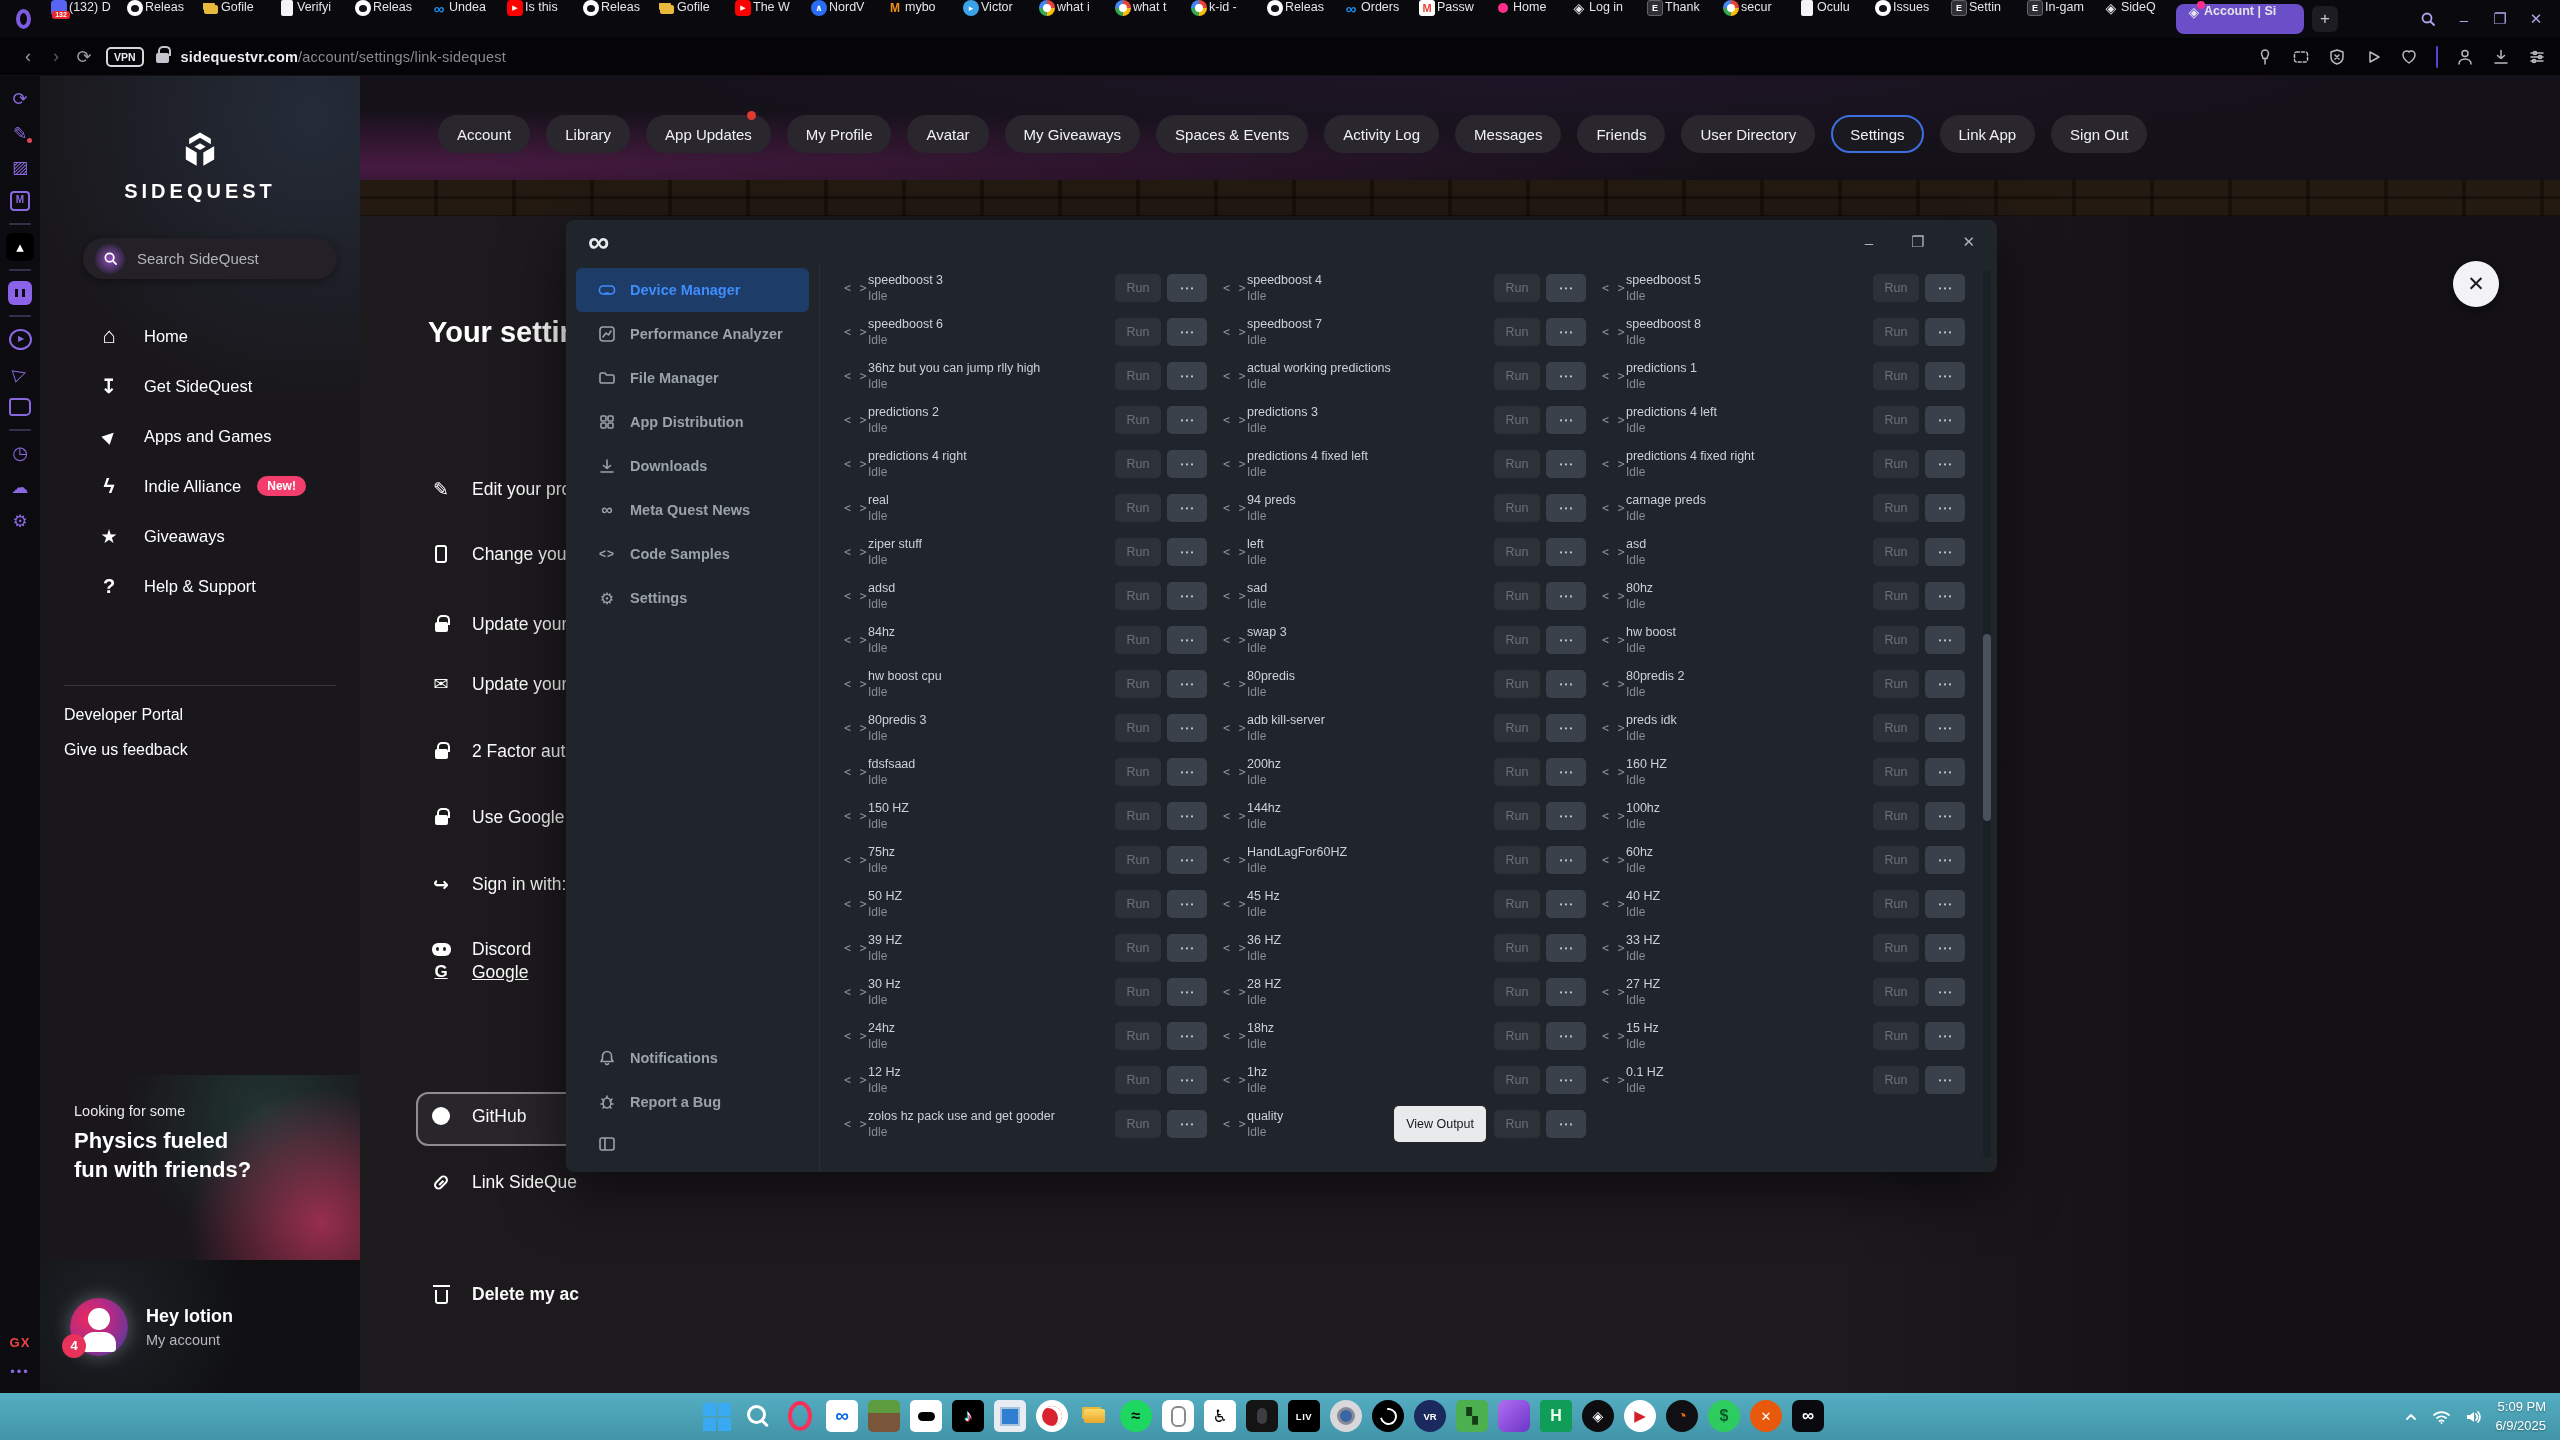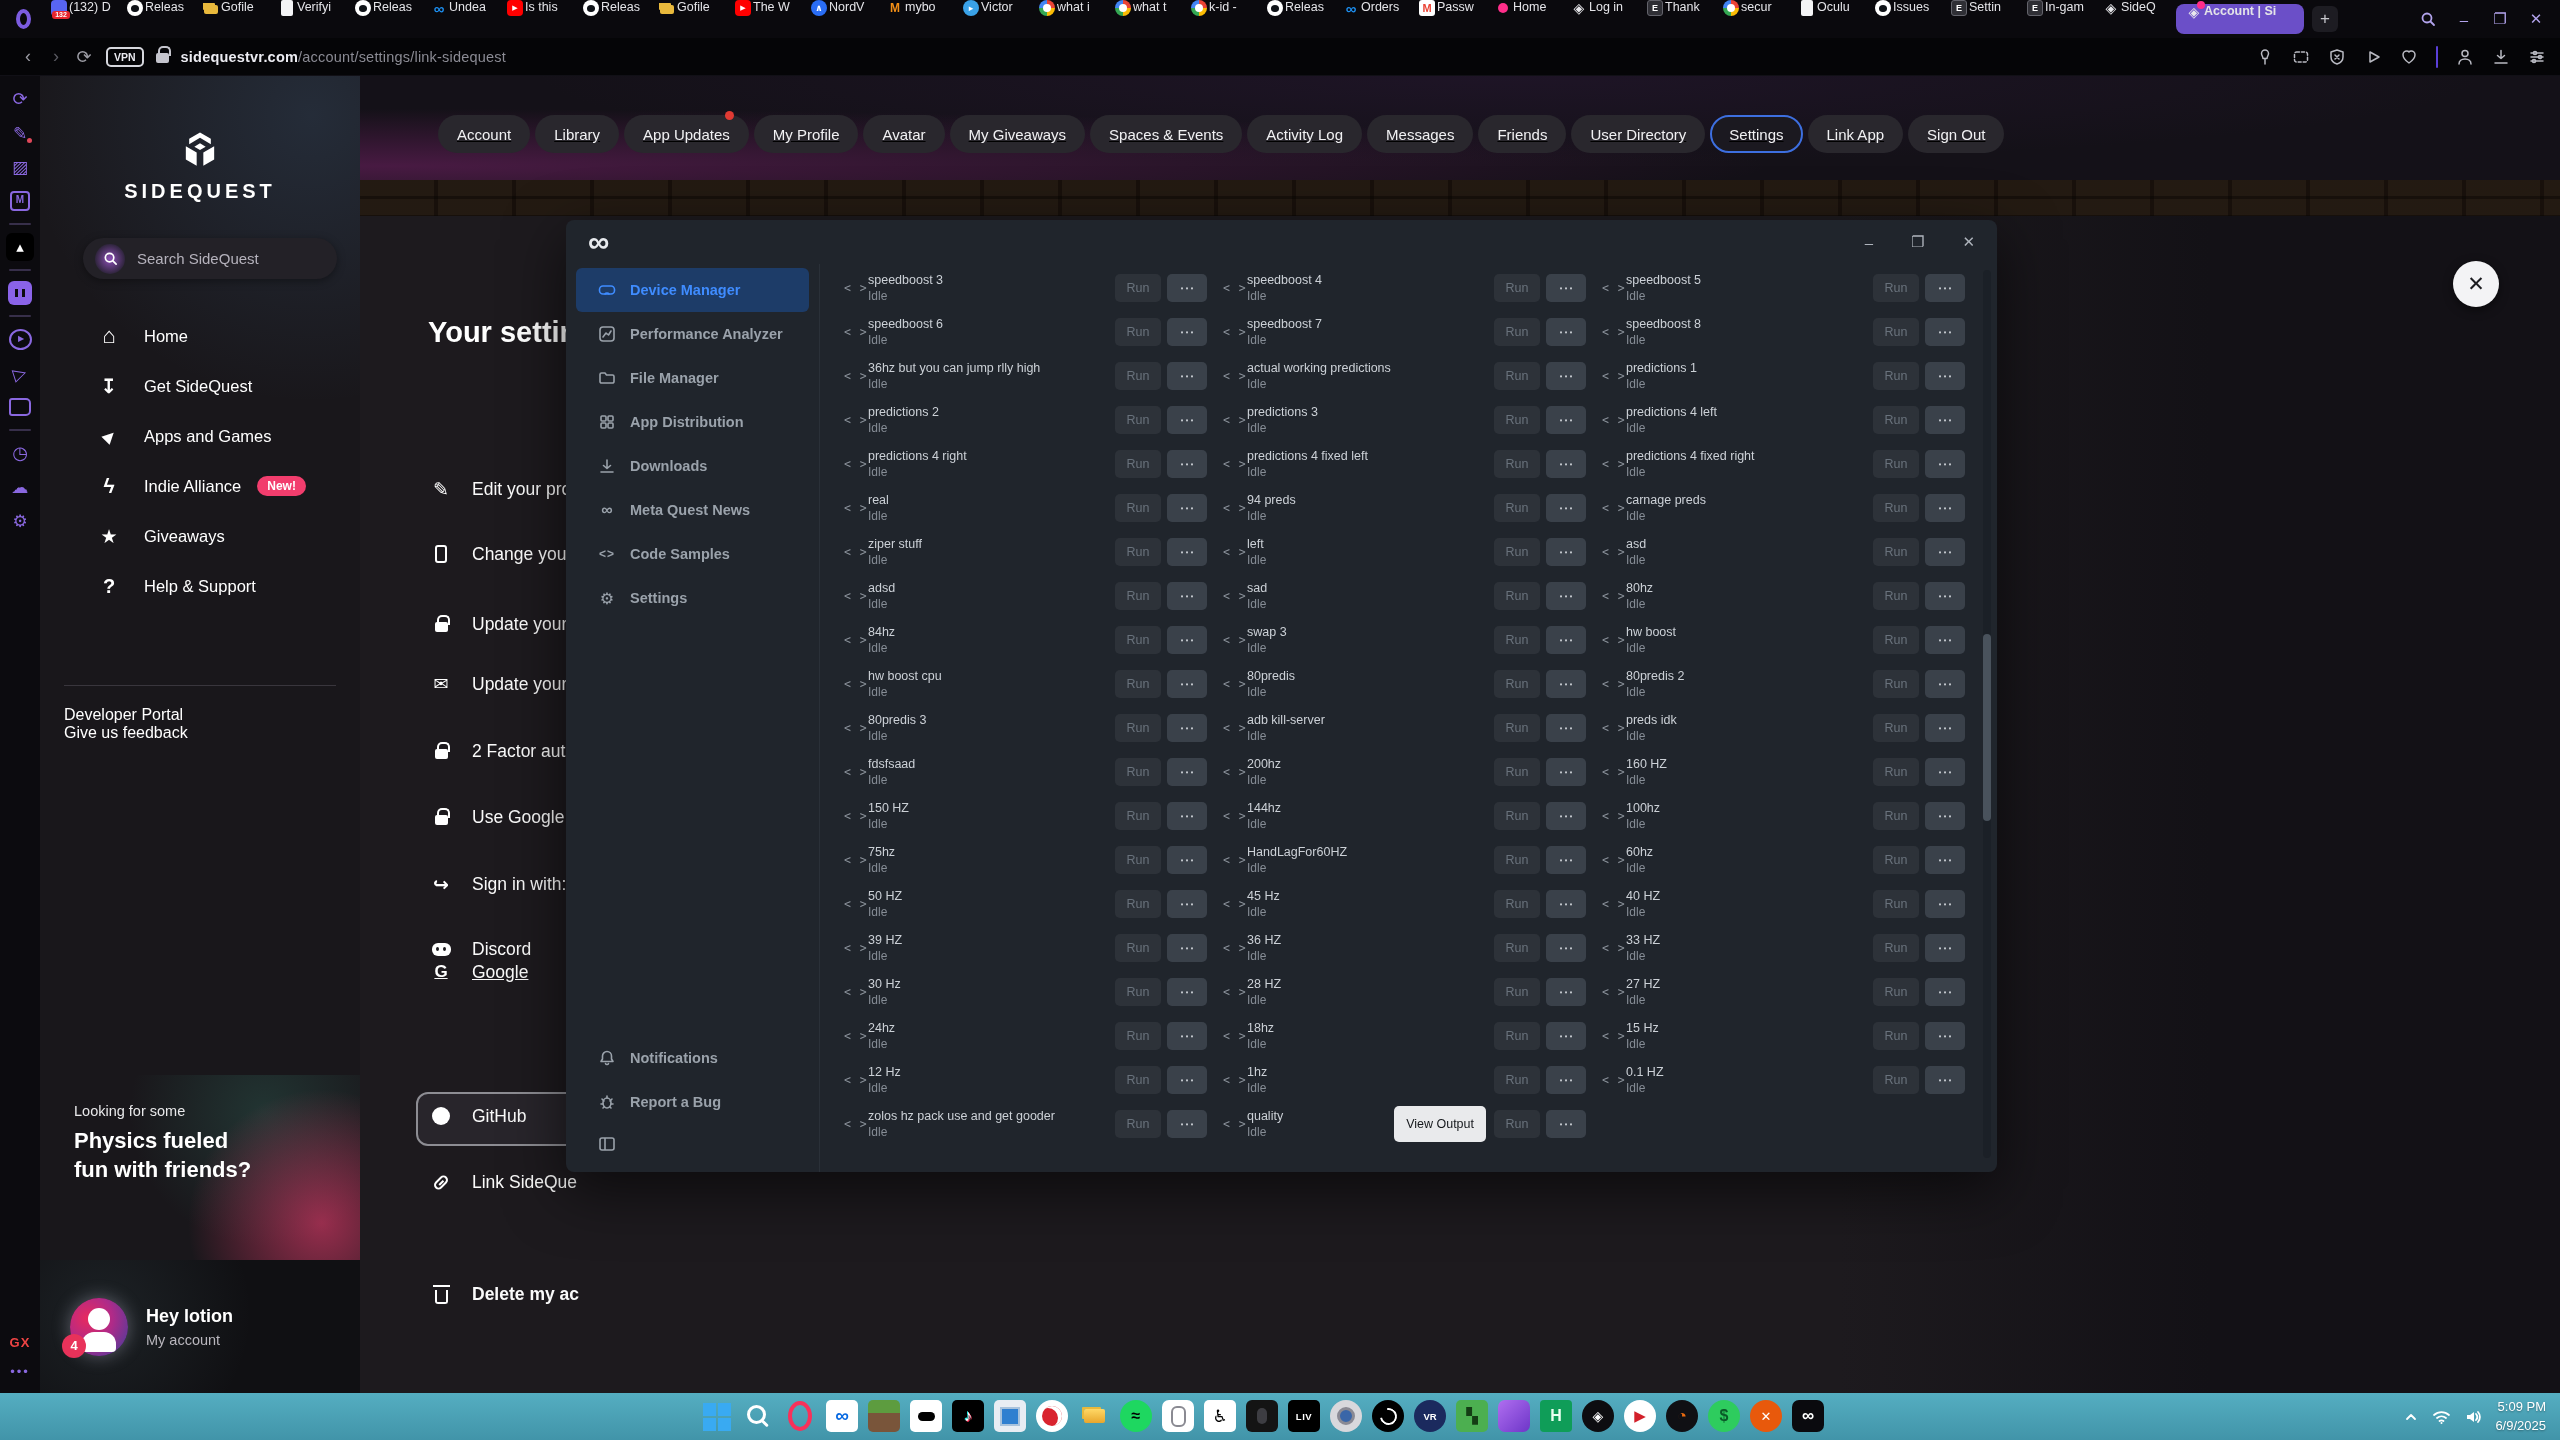--- a/index.html
+++ b/index.html
@@ -104,42 +104,42 @@
   .ic-download::before{content:"↧";font-size:20px;font-weight:bold;}
   .ic-rocket::before{content:"▶";display:block;transform:rotate(-45deg);font-size:15px;}
   .ic-people{position:relative;width:24px;height:16px;}
   .ic-people::before{content:"";position:absolute;top:0;left:8px;width:8px;height:8px;border-radius:50%;background:#fff;box-shadow:-8px 2px 0 -1px #fff,8px 2px 0 -1px #fff;}
   .ic-people::after{content:"";position:absolute;bottom:-1px;left:3px;width:18px;height:6px;border-radius:3px;background:#fff;}
   .ic-bolt::before{content:"ϟ";font-size:21px;font-weight:bold;}
   .ic-star::before{content:"★";font-size:19px;}
   .ic-question::before{content:"?";font-size:20px;font-weight:bold;}
   .badge-new{background:#f23d6d;color:#fff;font-size:12px;font-weight:bold;border-radius:11px;padding:3px 10px;margin-left:-6px;}
   .sq-divider{position:absolute;left:24px;right:24px;top:609px;height:1px;background:#39363d;}
-  .sq-links{position:absolute;left:24px;top:630px;display:flex;flex-direction:column;gap:0;color:#fff;font-size:16px;}
+  .sq-links{position:absolute;left:24px;top:630px;display:flex;flex-direction:column;gap:17px;color:#fff;font-size:16px;}
   .promo{position:absolute;left:0;right:0;top:999px;height:185px;
     background:linear-gradient(120deg,#15231f 0%,#0e1a1c 55%,#1a1016 100%);
     background-image:radial-gradient(circle at 88% 80%,rgba(235,60,110,.6),transparent 42%),radial-gradient(circle at 70% 20%,rgba(60,140,120,.25),transparent 50%);
     padding:28px 0 0 34px;color:#fff;}
   .promo .p1{font-size:14.5px;color:#e8e8ea;margin-bottom:8px;}
   .promo .p2{font-size:22px;font-weight:bold;line-height:1.3;}
   .account{position:absolute;left:0;right:0;top:1184px;bottom:0;background:#101013;
     background-image:radial-gradient(circle at 20% 40%,rgba(120,160,170,.12),transparent 55%);display:flex;align-items:center;padding-left:30px;gap:18px;}
   .avatar{position:relative;width:58px;height:58px;border-radius:50%;flex:none;
     background:radial-gradient(circle at 30% 35%,#e82a5e 0%,#b02a88 45%,#3a3f9e 100%);box-shadow:0 0 18px rgba(220,220,240,.35);}
   .avatar::before{content:"";position:absolute;left:50%;top:10px;transform:translateX(-50%);width:22px;height:22px;border-radius:50%;background:#fff;}
   .avatar::after{content:"";position:absolute;left:50%;bottom:4px;transform:translateX(-50%);width:34px;height:20px;border-radius:12px 12px 4px 4px;background:#fff;}
   .av-badge{position:absolute;left:-8px;bottom:-2px;width:24px;height:24px;border-radius:50%;background:#e8325a;color:#fff;font-size:13px;font-weight:bold;display:flex;align-items:center;justify-content:center;z-index:2;}
   .acc-name{font-size:18px;font-weight:bold;color:#fff;margin-bottom:5px;}
   .acc-sub{font-size:14.5px;color:#b9b6bd;}
 
   
   .main{position:absolute;left:360px;top:0;right:0;bottom:0;background:linear-gradient(90deg,#1d1a1e 0px,#1d1a1e 1480px,#131116 1850px);}
   .header-band{position:absolute;top:0;left:0;right:0;height:104px;background:#141118;
     background-image:radial-gradient(ellipse at 30px 90px,rgba(150,40,130,.4),transparent 45%),radial-gradient(ellipse at 1150px 0px,rgba(60,30,80,.25),transparent 60%);}
-  .pills{position:absolute;left:78px;top:39px;display:flex;gap:5px;text-decoration:underline;}
+  .pills{position:absolute;left:78px;top:39px;display:flex;gap:16px;}
   .pill{height:38px;padding:0 19px;border-radius:19px;background:#29272d;color:#f1f1f3;font-size:15px;display:flex;align-items:center;position:relative;white-space:nowrap;}
   .pill.active{background:#1b1920;border:2px solid #3d6fe0;padding:0 17px;}
   .pill.has-dot::after{content:"";position:absolute;top:-4px;right:15px;width:9px;height:9px;border-radius:50%;background:#e03a33;}
   .bricks{position:absolute;top:104px;left:0;right:0;height:36px;
     background:repeating-linear-gradient(90deg,#6a5b4e 0 74px,#473a30 74px 78px),repeating-linear-gradient(#72614f 0 16px,#4a3c30 16px 19px);
     background-blend-mode:multiply;filter:brightness(.75);}
   .content-bg{position:absolute;top:140px;left:0;right:0;bottom:0;}
 
   
   .settings-col{position:absolute;left:48px;top:0;width:420px;z-index:1;color:#fff;}

